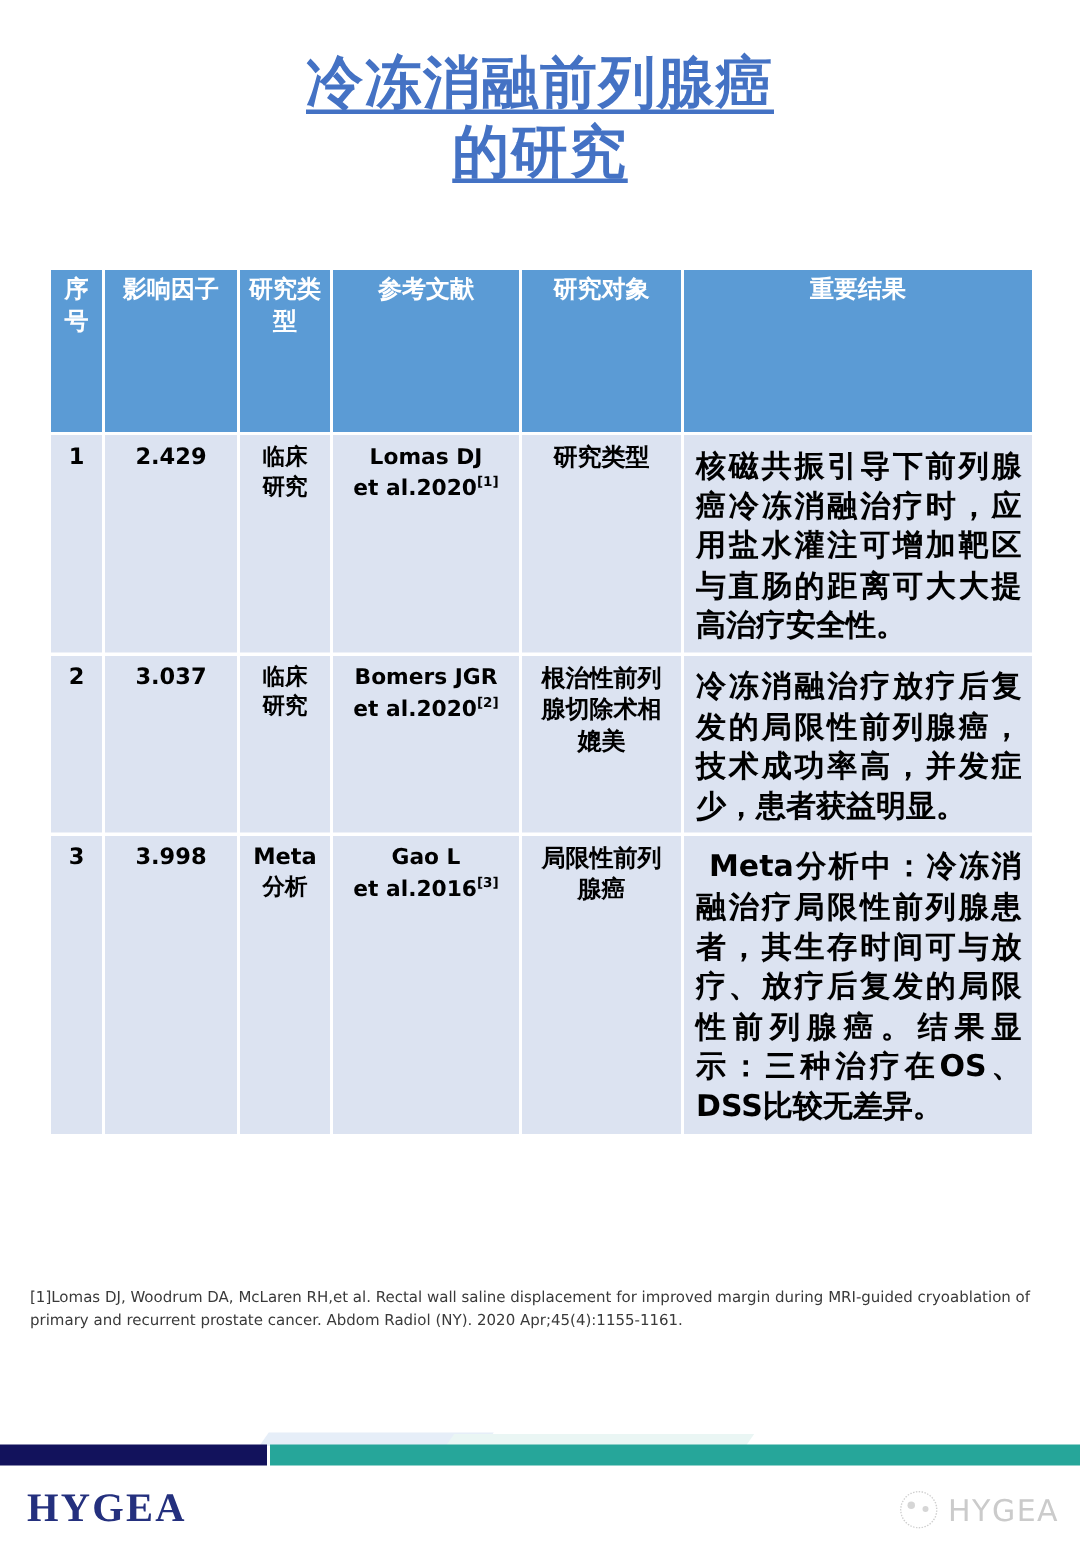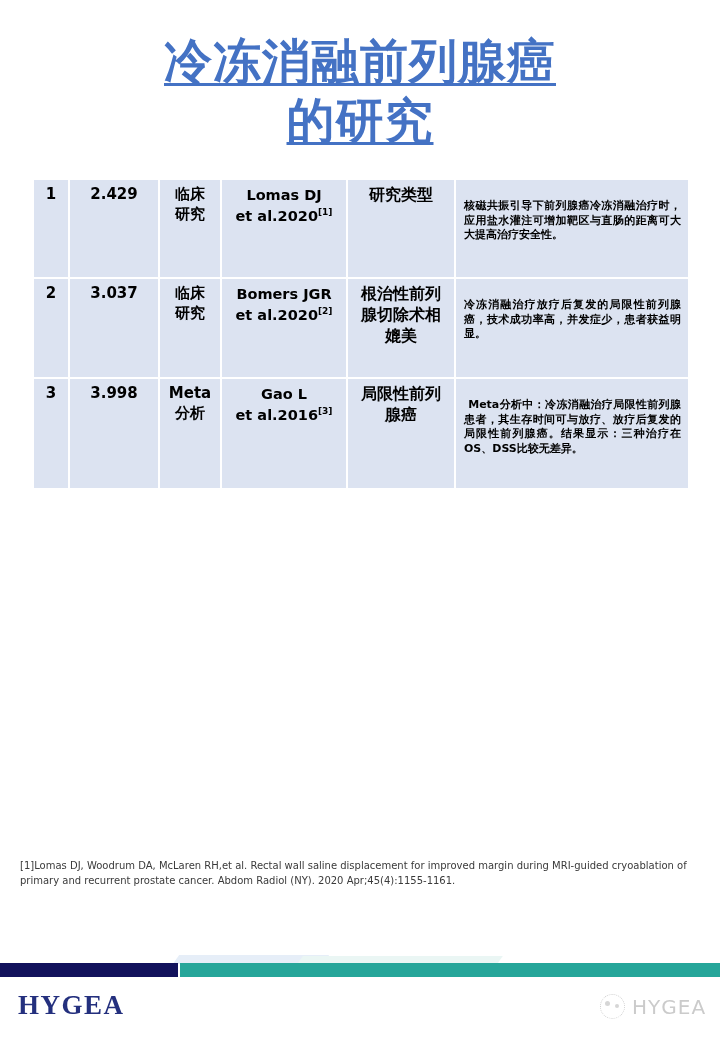--- a/index.html
+++ b/index.html
@@ -7,21 +7,21 @@
   body {
     width:720px; height:1040px; position:relative; overflow:hidden;
     background:#ffffff;
     font-family:"DejaVu Sans","Liberation Sans",sans-serif;
   }
 
   
   .title {
     position:absolute; top:32px; left:0; width:720px;
     text-align:center; color:#4472C4; font-weight:bold;
-    font-size:48px; line-height:1.22; letter-spacing:1px;
+    font-size:38px; line-height:1.22; letter-spacing:1px;
   }
   .title div {
     text-decoration:underline;
     text-decoration-thickness:3px;
     text-underline-offset:5px;
   }
 
   
   .study-table {
     position:absolute; top:178px; left:32px;
@@ -37,22 +37,22 @@
     padding:3px 2px;
   }
   .study-table td {
     background:#DCE3F1; color:#000000;
     font-size:15px; line-height:1.3; text-align:center;
     padding:5px 2px;
   }
   .study-table td.subject { font-size:16px; padding:5px 6px; }
   .study-table td.reference { font-size:14.5px; line-height:1.45; }
   .study-table td.result {
-    font-size:11px; line-height:1.33; text-align:justify;
-    padding:19px 7px 5px 8px; white-space:pre-wrap;
+    font-size:20px; line-height:1.33; text-align:justify;
+    padding:7px 7px 5px 8px; white-space:pre-wrap;
   }
   .study-table sup { font-size:9px; line-height:0; }
 
   
   .footnotes {
     position:absolute; top:858px; left:20px; width:688px;
     font-size:10px; line-height:1.5; color:#3a3a3a;
   }
   .footnotes p { margin:0; }
 
@@ -107,20 +107,28 @@
 <table class="study-table">
   <colgroup>
     <col style="width:36px">
       <col style="width:90px">
       <col style="width:62px">
     <col style="width:126px">
       <col style="width:108px">
       <col style="width:234px">
   </colgroup>
   <tbody>
+      <tr style="height:110px">
+    <th>序号</th>
+    <th>影响因子</th>
+    <th>研究类型</th>
+    <th>参考文献</th>
+    <th>研究对象</th>
+    <th>重要结果</th>
+  </tr>
 
   <tr style="height:99px">
     <td>1</td>
     <td>2.429</td>
     <td>
       <span>临床</span><br>
       <span>研究</span>
     </td>
     <td class="reference">
       <span>Lomas DJ</span><br>

